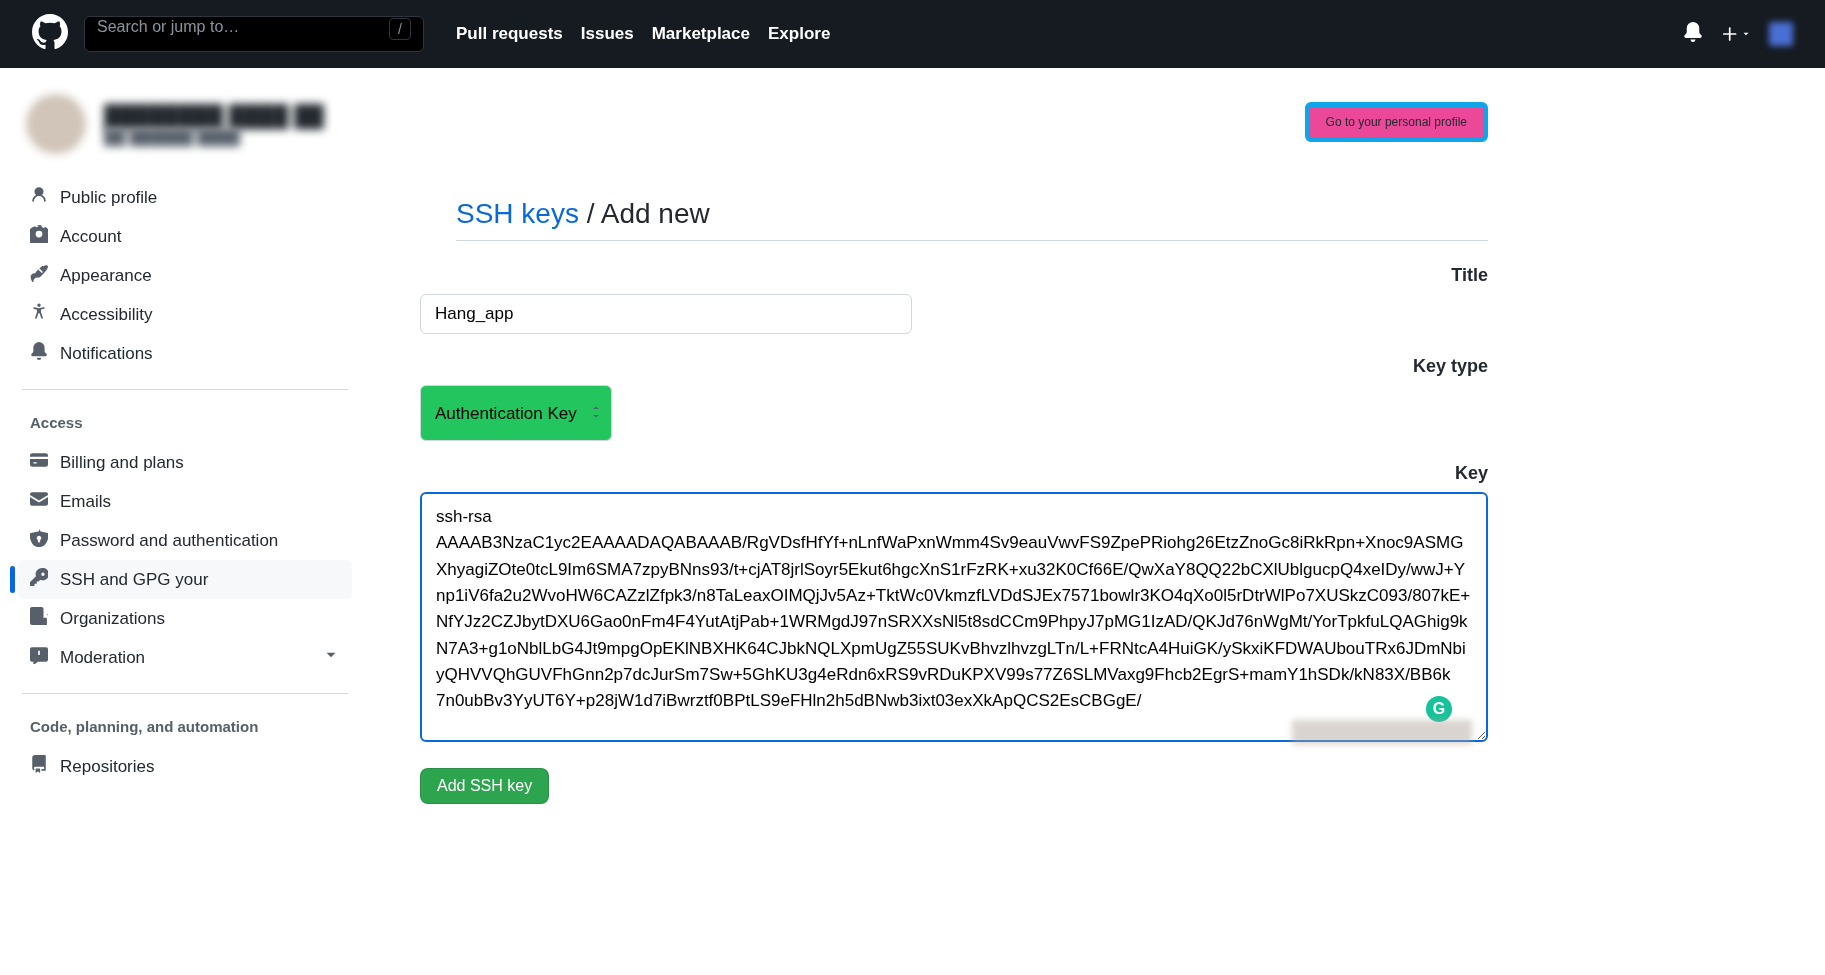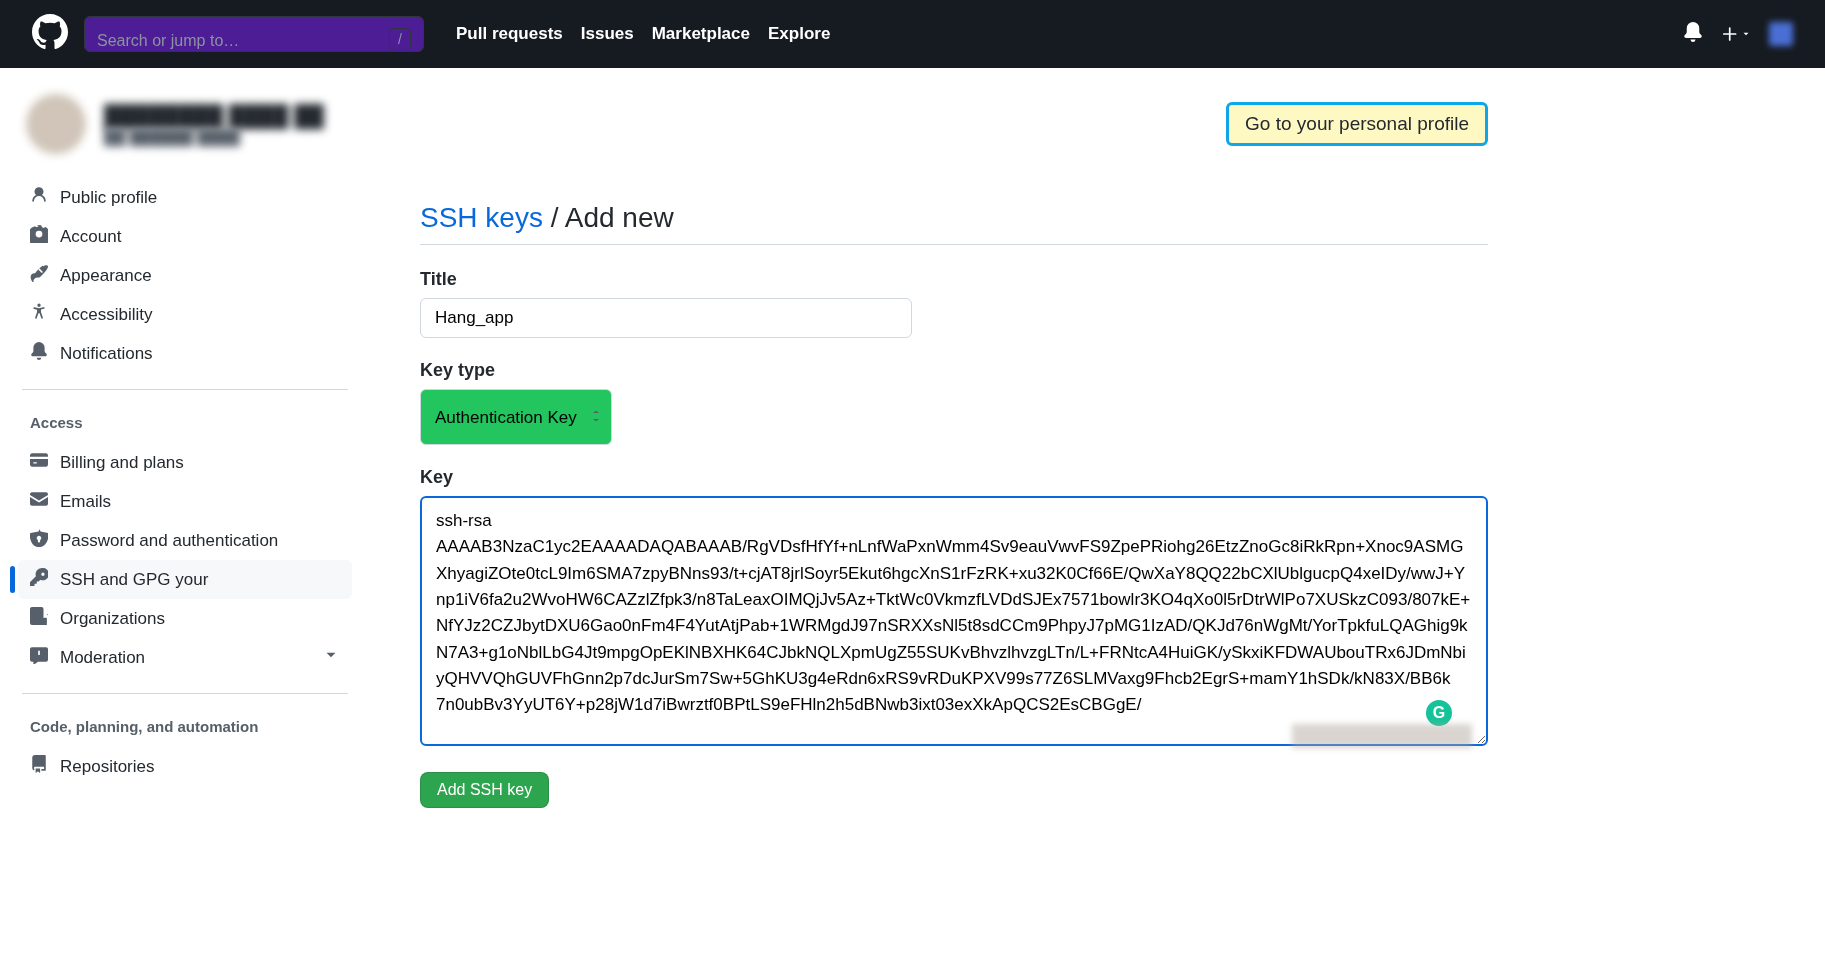--- a/index.html
+++ b/index.html
@@ -1,19 +1,19 @@
 <!DOCTYPE html>
 <html><head>
 <meta charset="utf-8">
 <style>
   * { box-sizing: border-box; margin: 0; padding: 0; }
   body { font-family: -apple-system, BlinkMacSystemFont, "Segoe UI", Helvetica, Arial, sans-serif; background: #fff; color: #24292f; }
   .header { background: #161b22; height: 68px; display: flex; align-items: center; padding: 0 32px; gap: 16px; }
   .logo { width: 36px; height: 36px; fill: #fff; }
-  .search-box { display: flex; align-items: flex-end; background: #4c1d95; border: 1px solid #30363d; border-radius: 6px; height: 36px; width: 340px; padding: 1px 12px; }
+  .search-box { display: flex; align-items: flex-start; background: #000000; border: 1px solid #30363d; border-radius: 6px; height: 36px; width: 340px; padding: 1px 12px; }
   .search-box input { background: transparent; border: none; color: #c9d1d9; font-size: 16px; flex: 1; outline: none; }
   .search-box input::placeholder { color: #8b949e; }
   .slash-key { border: 1px solid #30363d; border-radius: 4px; width: 22px; height: 22px; display: flex; align-items: center; justify-content: center; color: #8b949e; font-size: 14px; }
   .nav-links { display: flex; gap: 18px; margin-left: 16px; }
   .nav-links a { color: #fff; text-decoration: none; font-weight: 600; font-size: 17px; }
   .header-right { margin-left: auto; display: flex; align-items: center; gap: 18px; }
   .header-icon svg { fill: #fff; width: 20px; height: 20px; }
   .plus-dropdown { display: flex; align-items: center; gap: 2px; color: #fff; }
   .plus-dropdown svg, .caret-icon svg { fill: #fff; }
   .avatar-small { width: 24px; height: 24px; border-radius: 3px; background: #4a6fd4; display: inline-block; filter: blur(3px); }
@@ -28,25 +28,25 @@
   .nav-item { display: flex; align-items: center; gap: 12px; padding: 8px 12px; border-radius: 6px; cursor: pointer; font-size: 17px; color: #24292f; position: relative; }
   .nav-item.active { background: #f6f8fa; }
   .nav-item.active::before { content: ""; position: absolute; left: -8px; top: 6px; bottom: 6px; width: 5px; background: #0969da; border-radius: 4px; }
   .nav-item svg { width: 18px; height: 18px; fill: #57606a; }
   .nav-item .chev { margin-left: auto; }
   .section-hr { border: none; border-top: 1px solid #d0d7de; margin: 16px 4px; }
   .section-title { font-size: 15px; color: #57606a; font-weight: 600; padding: 8px 12px 12px 12px; }
 
   .main { flex: 1; padding: 16px 12px 40px 60px; max-width: 1140px; }
   .top-action { display: flex; justify-content: flex-end; margin-bottom: 56px; }
-  .btn-secondary { background: #fef9c3; border: 3px solid #0ea5e9; border-radius: 6px; padding: 8px 16px; font-size: 19px; cursor: pointer; color: #24292f; }
-  .page-title { font-size: 28px; font-weight: 400; padding-bottom: 10px; border-bottom: 1px solid #d0d7de; margin-bottom: 24px;}
+  .btn-secondary { background: #ec4899; border: 5px solid #0ea5e9; border-radius: 6px; padding: 8px 16px; font-size: 12px; cursor: pointer; color: #24292f; }
+  .page-title { font-size: 28px; font-weight: 400; padding-bottom: 10px; border-bottom: 1px solid #d0d7de; margin-bottom: 24px; margin-left: 36px;}
   .page-title .link { color: #0969da; }
   .page-title .sep { color: #24292f; }
-  .form-label { font-weight: 600; font-size: 18px; margin-bottom: 8px; display: block; }
+  .form-label { font-weight: 600; font-size: 18px; margin-bottom: 8px; display: block; text-align: right; }
   .form-group { margin-bottom: 22px; }
   .text-input { width: 492px; height: 40px; border: 1px solid #d0d7de; border-radius: 6px; padding: 0 14px; font-size: 17px; }
   .select-wrap { position: relative; display: inline-block; }
   .select-input { height: 56px; border: 1px solid #d0d7de; border-radius: 6px; padding: 0 34px 0 14px; font-size: 17px; background: #22c55e; appearance: none; cursor: pointer; }
   .select-caret { position: absolute; right: 10px; top: 50%; transform: translateY(-50%); pointer-events: none; }
   .select-caret svg { width: 12px; height: 12px; fill: #57606a; }
 
   .textarea-input { width: 100%; height: 250px; border: 2px solid #0969da; border-radius: 6px; padding: 10px 14px; font-size: 17px; font-family: inherit; resize: vertical; line-height: 1.55; }
   .textarea-wrap { position: relative; }
   .grammarly-badge { position: absolute; right: 36px; bottom: 24px; width: 26px; height: 26px; border-radius: 50%; background: #15c39a; display: flex; align-items: center; justify-content: center; color: #fff; font-weight: bold; font-size: 16px; }

